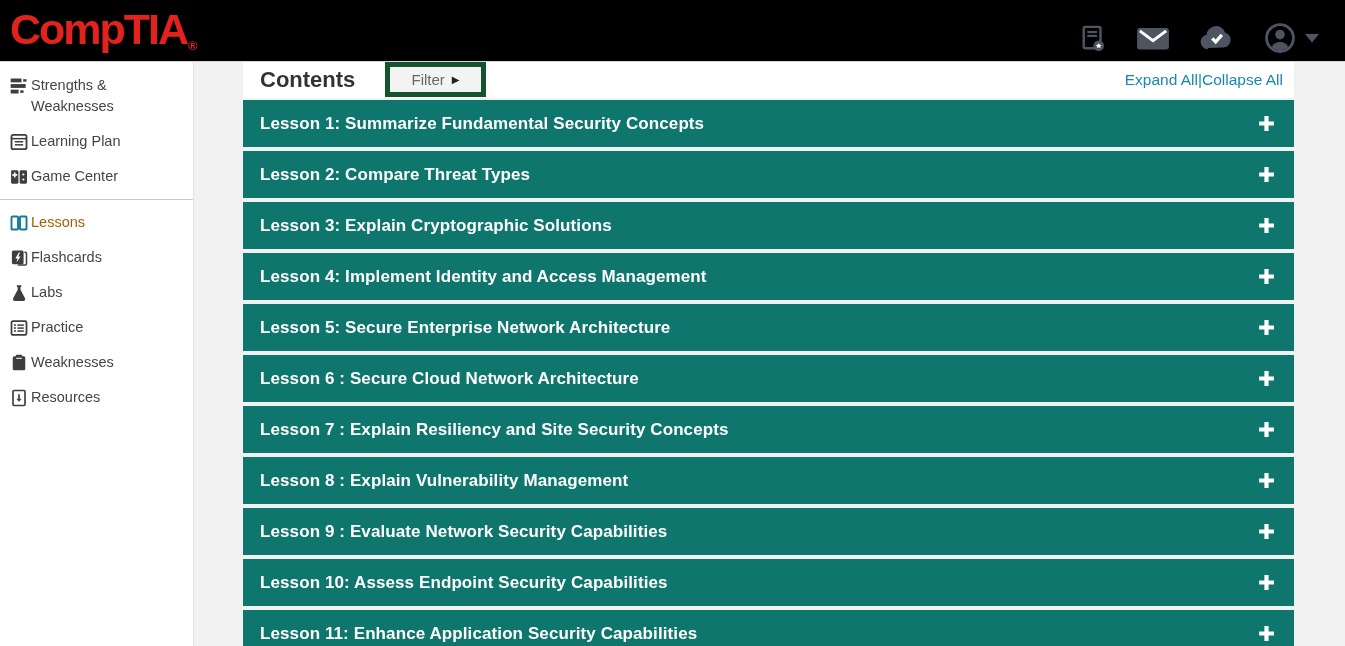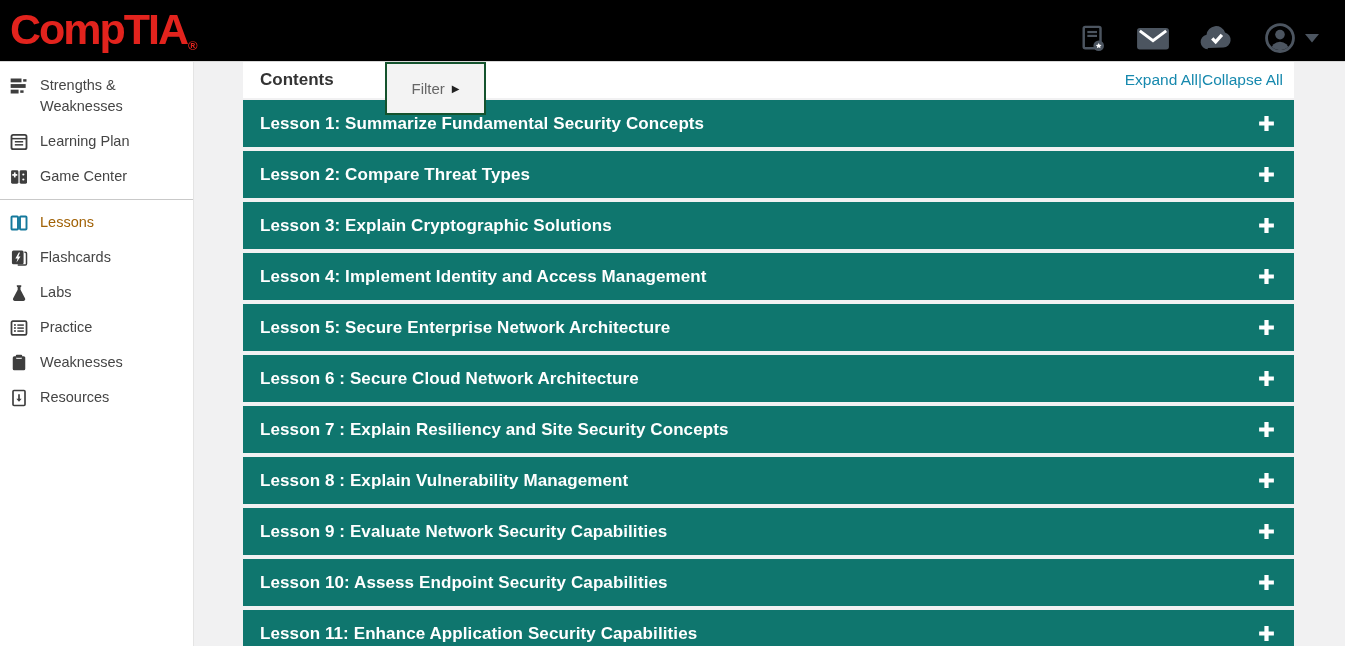--- a/index.html
+++ b/index.html
@@ -28,39 +28,39 @@
   }
   .hicon { color:#4c5560; cursor:pointer; display:flex; align-items:center; }
   .account-wrap { display:flex; align-items:center; gap:8px; }
 
   
   .sidebar {
     position:absolute; left:0; top:62px; width:194px; bottom:0;
     background:#ffffff; border-right:1px solid #e4e4e4; padding-top:6px;
   }
   .side-item {
-    display:flex; align-items:flex-start; gap:11px;
+    display:flex; align-items:flex-start; gap:2px;
     padding:7px 8px 7px 9px; cursor:pointer;
     font-size:14.5px; color:#454545; line-height:21px;
   }
   .side-item .sicon { flex:0 0 20px; margin-top:1px; display:flex; }
   .side-item .slabel { max-width:130px; }
   .side-item.active { color:#a16207; }
   .side-divider { border-top:1px solid #c9c9c9; margin:5px 0; }
 
   
   .content { position:absolute; left:243px; top:62px; width:1051px; }
   .content-header { position:relative; height:36px; background:#ffffff; }
   .content-title {
     position:absolute; left:17px; top:0; line-height:36px;
-    font-size:17px; font-weight:bold; color:#333;
+    font-size:22px; font-weight:bold; color:#333;
   }
   .filter-btn {
-    position:absolute; left:142px; top:0; width:101px; height:53px;
-    background:#f3f3f3; border:2px solid #14532d;
+    position:absolute; left:142px; top:0; width:101px; height:35px;
+    background:#f3f3f3; border:5px solid #14532d;
     display:flex; align-items:center; justify-content:center; gap:7px;
     font-size:15px; color:#666; cursor:pointer;
   }
   .filter-btn .arrow { font-size:10px; color:#222; }
   .expand-links {
     position:absolute; right:11px; top:0; line-height:36px;
     font-size:15.5px; color:#1789ae;text-align:center;
   }
   .expand-links a { color:#1789ae; text-decoration:none; cursor:pointer; }
   .expand-links .sep { color:#1789ae; }

